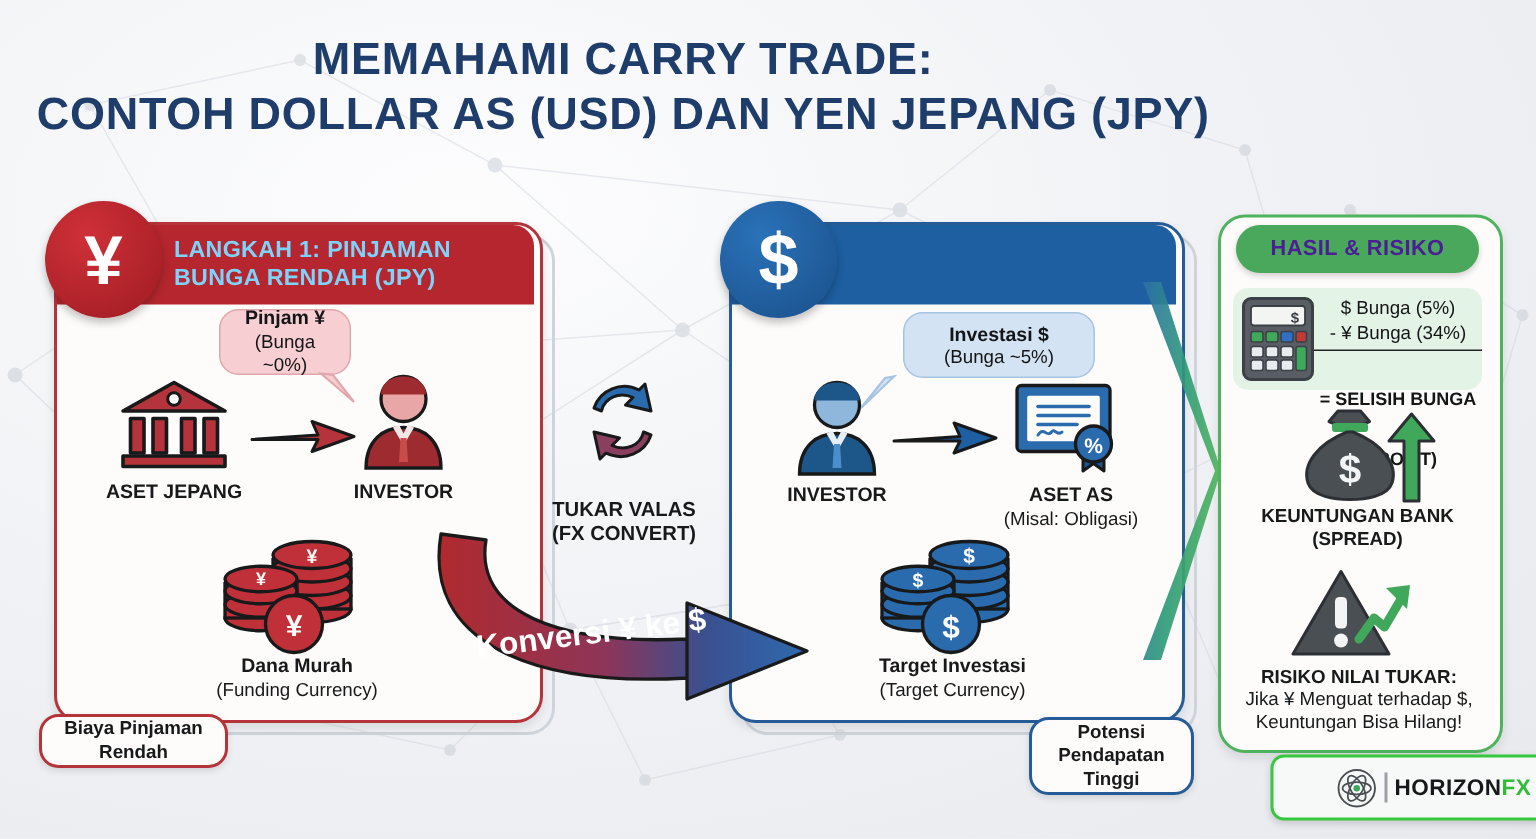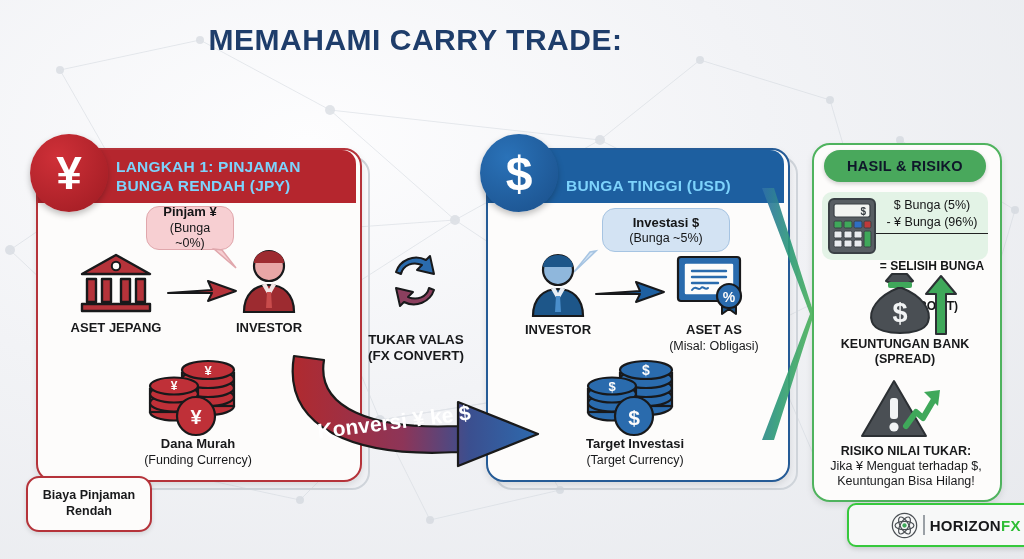--- a/index.html
+++ b/index.html
@@ -57,21 +57,21 @@
   .bubble b{font-size:13px;}
 
   
   .tag{position:absolute;background:#fdfcfb;border-radius:13px;text-align:center;font-weight:bold;
        font-size:12.5px;line-height:1.25;display:flex;align-items:center;justify-content:center;
        color:#18191b;box-shadow:0 2px 5px rgba(0,0,0,.12);z-index:7;box-sizing:border-box;padding:4px 6px;}
   .tag.red{border:2px solid #b5333a;}
   .tag.blue{border:2px solid #255b96;}
 
   
-  .pill{position:absolute;background:#49a85c;color:#0f172a;border-radius:18px;display:flex;align-items:center;
+  .pill{position:absolute;background:#49a85c;color:#4c1d95;border-radius:18px;display:flex;align-items:center;
         justify-content:center;font-weight:bold;font-size:14.5px;letter-spacing:.3px;box-shadow:0 2px 4px rgba(0,0,0,.18);}
   .calcbox{position:absolute;background:#e3f3e6;border-radius:10px;}
   .formula{position:absolute;text-align:center;font-size:12.5px;color:#141516;line-height:1.35;}
   .formula .hr{border-top:1.6px solid #222;margin:2px 0 2px 0;}
   .formula .res{font-weight:bold;font-size:12px;margin-top:24px;}
 
   svg{display:block;overflow:visible;}
   .icoabs{position:absolute;}
 
   
@@ -129,20 +129,21 @@
       <circle cx="60" cy="70" r="4"></circle>
         <circle cx="200" cy="40" r="4"></circle>
         <circle cx="330" cy="110" r="5"></circle>
       <circle cx="1015" cy="210" r="4"></circle>
         <circle cx="900" cy="140" r="4"></circle>
     </g>
   </svg>
 
   <div class="title">
     <span class="l1">MEMAHAMI CARRY TRADE:</span>
+    <span class="l2">CONTOH DOLLAR AS (USD) DAN YEN JEPANG (JPY)</span>
   </div>
 
   <svg class="icoabs" style="left:280px;top:330px;width:275px;height:135px;z-index:8;" viewBox="0 0 275 135">
     <defs>
       <linearGradient id="gradRB" x1="0" y1="0" x2="1" y2="0">
         <stop offset="0%" stop-color="#b02a2f"></stop>
         <stop offset="45%" stop-color="#8d3558"></stop>
         <stop offset="72%" stop-color="#3b4f8f"></stop>
         <stop offset="100%" stop-color="#2d6aae"></stop>
       </linearGradient>
@@ -234,21 +235,21 @@
       <text x="64" y="19" font-size="13">¥</text>
       <text x="30" y="34" font-size="12">¥</text>
       <text x="52" y="68" font-size="20">¥</text>
     </g>
   </svg>
   <div class="lbl" style="left:118px;top:436px;width:160px;">
     <span>Dana Murah</span><br>
     <span class="sub">(Funding Currency)</span>
   </div>
 
-  <div class="tag red" style="left:26px;top:476px;width:126px;height:56px;">
+  <div class="tag red" style="left:26px;top:476px;width:126px;height:36px;">
     <span>
       <span>Biaya Pinjaman</span><br>
       <span>Rendah</span>
     </span>
   </div>
 
   <svg class="icoabs" style="left:384px;top:252px;width:62px;height:58px;" viewBox="0 0 62 58">
     <path d="M12,20 C16,8 30,2 42,8 L46,4 L50,22 L33,18 L38,13 C29,9 19,13 17,22 Z" fill="#2a6bad" stroke="#18191b" stroke-width="2" stroke-linejoin="round"></path>
     <path d="M50,38 C46,50 32,56 20,50 L16,54 L12,36 L29,40 L24,45 C33,49 43,45 45,36 Z" fill="#8b3f5e" stroke="#18191b" stroke-width="2" stroke-linejoin="round"></path>
   </svg>
@@ -256,21 +257,20 @@
     <span>TUKAR VALAS</span><br>
     <span>(FX CONVERT)</span>
   </div>
 
   <div class="panel blueghost"></div>
   <div class="panel blue"></div>
 
   <div class="hdr blue">
     <span>
       <br>
-      <span>BUNGA TINGGI (USD)</span>
     </span>
   </div>
   <div class="badge usd">
     <span>$</span>
   </div>
 
   <div class="bubble lblue" style="left:602px;top:208px;width:128px;height:44px;justify-content:flex-end;">
     <b>Investasi $</b>
     <span>(Bunga ~5%)</span>
   </div>
@@ -328,20 +328,27 @@
       <text x="64" y="19" font-size="14">$</text>
       <text x="30" y="35" font-size="13">$</text>
       <text x="52" y="69" font-size="21">$</text>
     </g>
   </svg>
   <div class="lbl" style="left:554px;top:436px;width:162px;">
     <span>Target Investasi</span><br>
     <span class="sub">(Target Currency)</span>
   </div>
 
+  <div class="tag blue" style="left:686px;top:478px;width:110px;height:52px;">
+    <span>
+      <span>Potensi</span><br>
+      <span>Pendapatan</span><br>
+      <span>Tinggi</span>
+    </span>
+  </div>
 
   <div class="panel green"></div>
   <div class="pill" style="left:824px;top:150px;width:162px;height:32px;">HASIL &amp; RISIKO</div>
 
   <div class="calcbox" style="left:822px;top:192px;width:166px;height:68px;"></div>
 
   <svg class="icoabs" style="left:828px;top:198px;width:48px;height:56px;" viewBox="0 0 48 56">
     <rect x="1" y="1" width="46" height="54" rx="5" fill="#585e63" stroke="#3a4045" stroke-width="2"></rect>
     <rect x="6" y="6" width="36" height="13" rx="2" fill="#f3f5f2" stroke="#3a4045" stroke-width="1.2"></rect>
     <text x="38" y="17" font-family="Liberation Sans, sans-serif" font-size="10" font-weight="bold" fill="#3a4045" text-anchor="end">$</text>
@@ -355,21 +362,21 @@
       <rect x="26" y="33" width="8" height="7" rx="1.5" fill="#e9ecef"></rect>
       <rect x="6" y="42" width="8" height="7" rx="1.5" fill="#e9ecef"></rect>
       <rect x="16" y="42" width="8" height="7" rx="1.5" fill="#e9ecef"></rect>
       <rect x="26" y="42" width="8" height="7" rx="1.5" fill="#e9ecef"></rect>
       <rect x="36" y="33" width="7" height="16" rx="1.5" fill="#3fa85a"></rect>
     </g>
   </svg>
 
   <div class="formula" style="left:876px;top:197px;width:112px;">
     <div>$ Bunga (5%)</div>
-    <div>- ¥ Bunga (96%)</div>
+    <div>- ¥ Bunga (34%)</div>
     <div class="hr"></div>
     <div class="res">= SELISIH BUNGA</div>
     <div class="res">(PROFIT)</div>
   </div>
 
   <svg class="icoabs" style="left:862px;top:272px;width:88px;height:62px;" viewBox="0 0 88 62">
     <path d="M24,9 L30,2 L45,2 L51,9 L44,12 L31,12 Z" fill="#4a4f54" stroke="#2c3034" stroke-width="2" stroke-linejoin="round"></path>
     <rect x="26" y="10" width="24" height="6" rx="2" fill="#3fa85a"></rect>
     <path d="M36,16 C16,24 6,38 10,50 C13,59 28,61 38,61 C48,61 63,59 66,50 C70,38 60,24 40,16 Z" fill="#4a4f54" stroke="#2c3034" stroke-width="2"></path>
     <text x="38" y="50" font-family="Liberation Sans, sans-serif" font-size="27" font-weight="bold" fill="#f2f4f5" text-anchor="middle">$</text>

